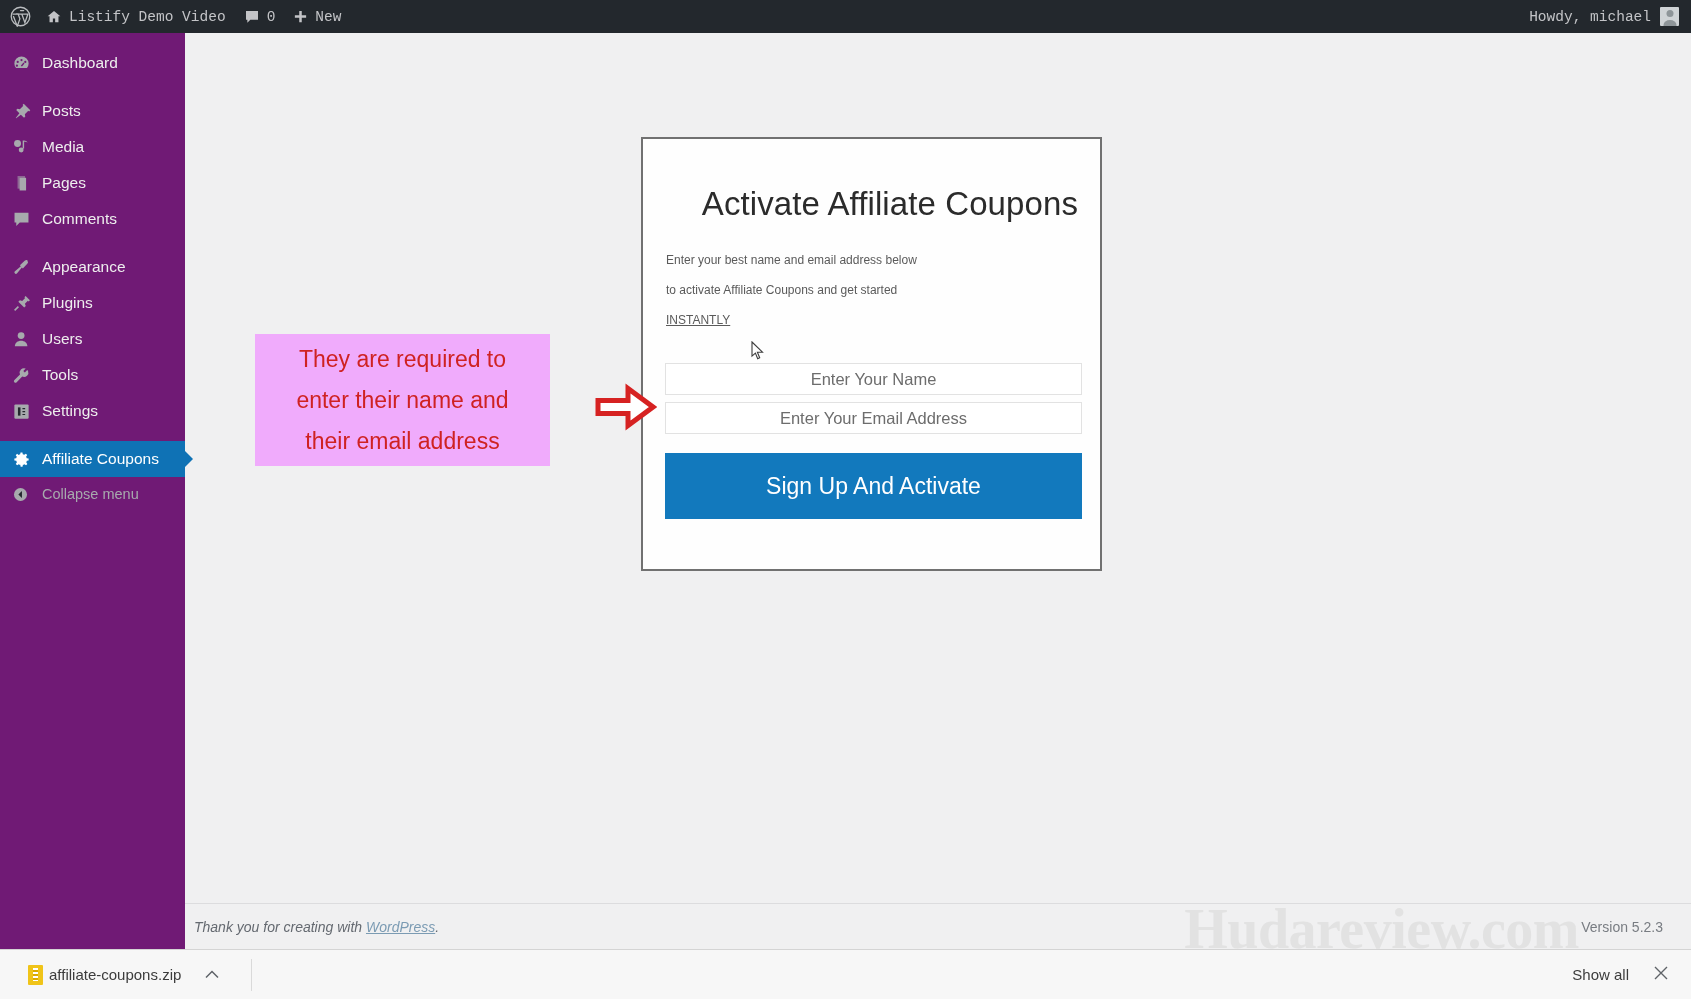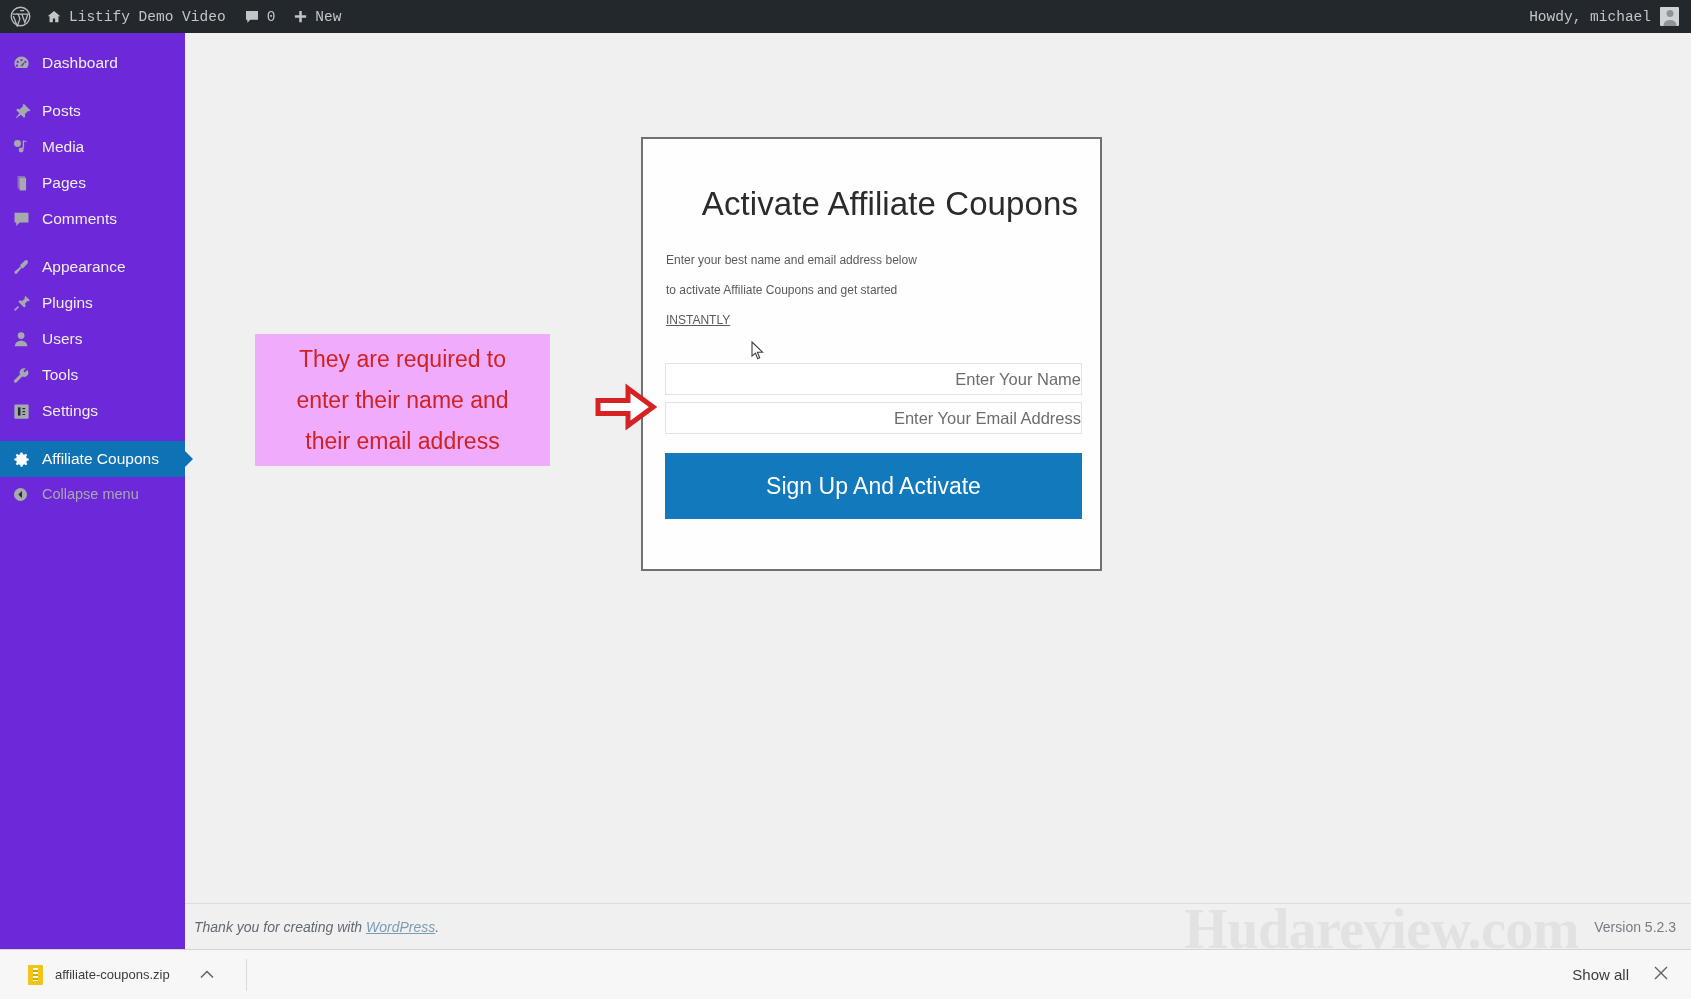--- a/index.html
+++ b/index.html
@@ -43,21 +43,21 @@
   .avatar::after {
     content: ""; position: absolute; left: 50%; bottom: -4px;
     width: 13px; height: 10px; border-radius: 50% 50% 0 0;
     background: #8e9599; transform: translateX(-50%);
   }
 
   
   .sidebar {
     position: absolute; top: 33px; left: 0;
     width: 185px; height: 916px;
-    background: #6d28d9;
+    background: #701a75;
     z-index: 30;
   }
   .menu-item {
     position: relative;
     display: flex; align-items: center;
     height: 36px; padding-left: 12px;
     color: #eeeeee; font-size: 15.5px;
     white-space: nowrap;
   }
   .menu-item .m-ico {
@@ -112,21 +112,21 @@
     padding: 0 0 0 1px;
   }
   .card-desc .ul { text-decoration: underline; }
   .field {
     display: block;
     width: 417px;
     height: 32px;
     margin: 0 auto 7px auto;
     border: 1px solid #e2e2e2;
     background: #fff;
-    text-align: right;
+    text-align: center;
     font-family: "Liberation Sans", sans-serif;
     font-size: 16.5px;
     color: #6d6d6d;
   }
   .field::placeholder { color: #6d6d6d; opacity: 1; }
   .fields-wrap { margin-top: 28px; }
   .cta {
     display: block;
     width: 417px; height: 66px;
     margin: 19px auto 17px auto;
@@ -162,21 +162,21 @@
     white-space: nowrap;
   }
   .arrow { position: absolute; left: 595px; top: 382px; z-index: 20; }
 
   
   .footer {
     position: absolute; left: 185px; bottom: 50px;
     width: 1506px; height: 46px;
     border-top: 1px solid #dcdcde;
     display: flex; align-items: center;
-    padding: 0 15px 0 9px;
+    padding: 0 28px 0 9px;
   }
   .footer-left {
     font-size: 14px; font-style: italic; color: #646970;
   }
   .footer-left a { color: #7b9bb3; }
   .footer-right {
     margin-left: auto;
     font-size: 14px; color: #787c82;
   }
   .watermark {
@@ -192,23 +192,23 @@
   
   .dlbar {
     position: absolute; left: 0; bottom: 0;
     width: 1691px; height: 50px;
     background: #f7f7f7;
     border-top: 1px solid #d4d4d4;
     display: flex; align-items: center;
     z-index: 60;
   }
   .dl-chip {
-    display: flex; align-items: center; gap: 12px;
+    display: flex; align-items: center; gap: 6px;
     height: 50px; padding: 0 16px 0 28px;
-    font-size: 13px; color: #3c3c3c;
+    font-size: 15px; color: #3c3c3c;
   }
   .zip-ico {
     width: 15px; height: 20px; background: #f0c419;
     border-radius: 1px; position: relative; flex: none;
   }
   .zip-ico::after {
     content: ""; position: absolute; left: 5px; top: 3px;
     width: 5px; height: 13px;
     background: repeating-linear-gradient(#fff 0 2px, #d9a900 2px 4px);
   }

